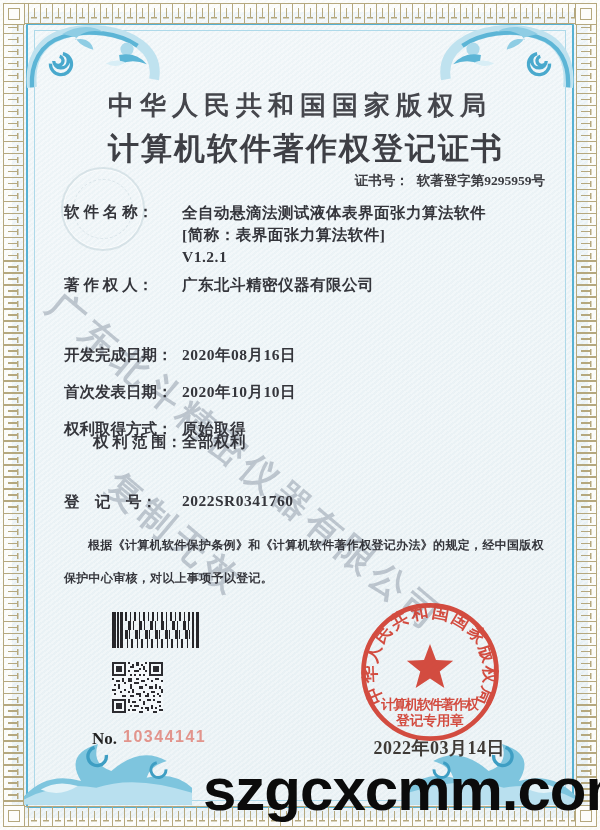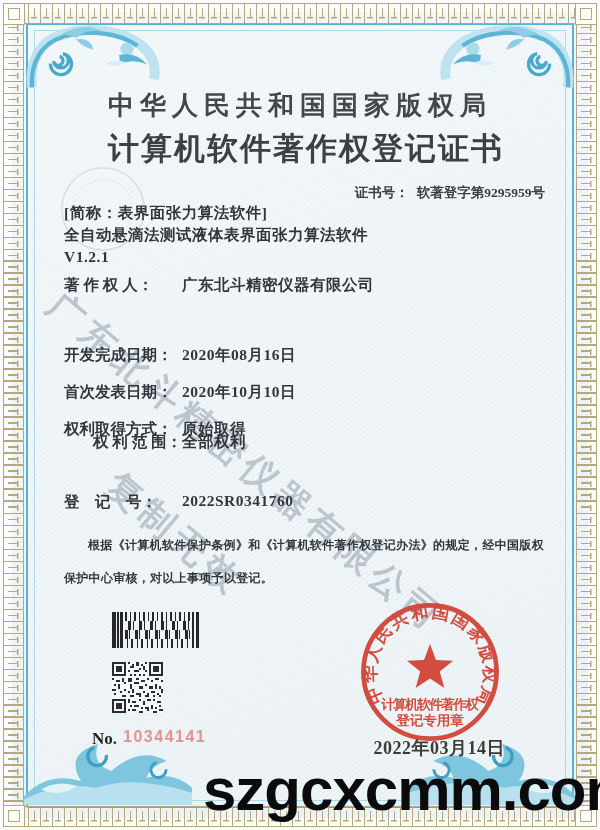--- a/index.html
+++ b/index.html
@@ -56,21 +56,21 @@
   .orn-br{right:24px;bottom:24px;width:168px;height:70px;transform:scaleX(-1);}
   
   .emboss{position:absolute;left:61px;top:167px;width:84px;height:84px;border-radius:50%;z-index:3;
     border:2px solid rgba(176,196,206,.38);box-shadow:inset 0 0 0 1px rgba(255,255,255,.6);}
   .emboss::after{content:"";position:absolute;inset:10px;border-radius:50%;border:1.5px dashed rgba(176,196,206,.32);}
   
   .authority{position:absolute;left:0;right:0;top:88px;z-index:5;text-align:center;
     font-size:26px;font-weight:bold;letter-spacing:6px;color:#45464c;}
   .cert-title{position:absolute;left:0;right:0;top:128px;z-index:5;text-align:center;
     font-size:31px;font-weight:bold;letter-spacing:2px;color:#3e3f45;margin-left:12px;}
-  .cert-no{position:absolute;right:55px;top:172px;z-index:5;font-size:13.5px;font-weight:bold;color:#3c3d42;margin-top:12px;}
+  .cert-no{position:absolute;right:55px;top:172px;z-index:5;font-size:13.5px;font-weight:bold;color:#3c3d42;}
   .cert-no .lbl{margin-right:8px;}
   
   .row{position:absolute;left:64px;z-index:5;font-size:15.5px;font-weight:bold;color:var(--ink);}
   .row .label{display:inline-block;width:118px;vertical-align:top;}
   .row .value{display:inline-block;vertical-align:top;letter-spacing:.5px;}
   .vline{line-height:22px;}
   .r-name{top:202px;} .r-owner{top:275px;} .r-dev{top:345px;} .r-pub{top:382px;}
   .r-acq{top:419px;} .r-scope{top:432px;text-align:right;} .r-reg{top:492px;}
   
   .statement{position:absolute;left:64px;right:56px;top:529px;z-index:5;
@@ -160,23 +160,23 @@
 
 <div class="emboss"></div>
 
 <div class="authority">中华人民共和国国家版权局</div>
 <div class="cert-title">计算机软件著作权登记证书</div>
 <div class="cert-no">
   <span class="lbl">证书号：</span><span>软著登字第9295959号</span>
 </div>
 
 <div class="row r-name">
-  <span class="value">
+  <span class="label">软 件 名 称：</span><span class="value">
+    <div class="vline">全自动悬滴法测试液体表界面张力算法软件</div>
     <div class="vline">[简称：表界面张力算法软件]</div>
-    <div class="vline">全自动悬滴法测试液体表界面张力算法软件</div>
     <div class="vline">V1.2.1</div>
   </span>
 </div>
 <div class="row r-owner">
   <span class="label">著 作 权 人：</span><span class="value">广东北斗精密仪器有限公司</span>
 </div>
 <div class="row r-dev">
   <span class="label">开发完成日期：</span><span class="value">2020年08月16日</span>
 </div>
 <div class="row r-pub">

